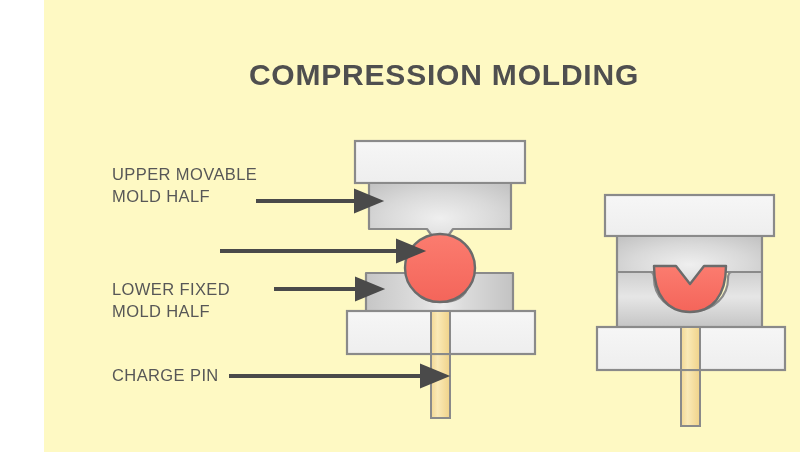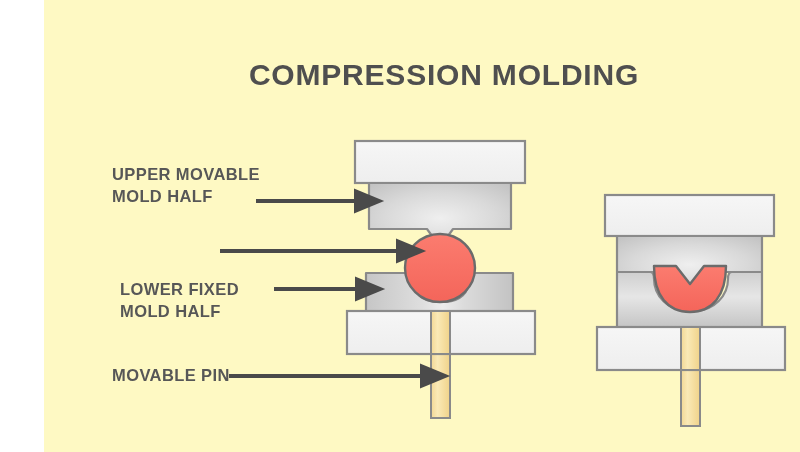--- a/index.html
+++ b/index.html
@@ -30,29 +30,29 @@
     font-size: 30px;
     font-weight: bold;
     letter-spacing: 0.8px;
     color: #4f4f4f;
     white-space: nowrap;
   }
   .label {
     position: absolute;
     font-family: "Liberation Sans", sans-serif;
     font-size: 16.5px;
-    font-weight: bold;
+    font-weight: normal;
     letter-spacing: 0.4px;
     color: #575757;
     line-height: 22px;
     white-space: nowrap;
   }
   #label-upper { left: 68px; top: 163px; }
   #label-charge { left: 68px; top: 240px; }
-  #label-lower { left: 76px; top: 278px; }
+  #label-lower { left: 68px; top: 278px; }
   #label-ejector { left: 68px; top: 364px; }
   svg.art {
     position: absolute;
     left: 0;
     top: 0;
     width: 800px;
     height: 452px;
   }
 </style>
 </head>
@@ -163,16 +163,16 @@
     <div>MOLD HALF</div>
   </div>
 
 
   <div class="label" id="label-lower">
     <div>LOWER FIXED</div>
     <div>MOLD HALF</div>
   </div>
 
   <div class="label" id="label-ejector">
-    <div>MOVABLE PIN</div>
+    <div>CHARGE PIN</div>
   </div>
 
 </div>
 
 </body></html>

